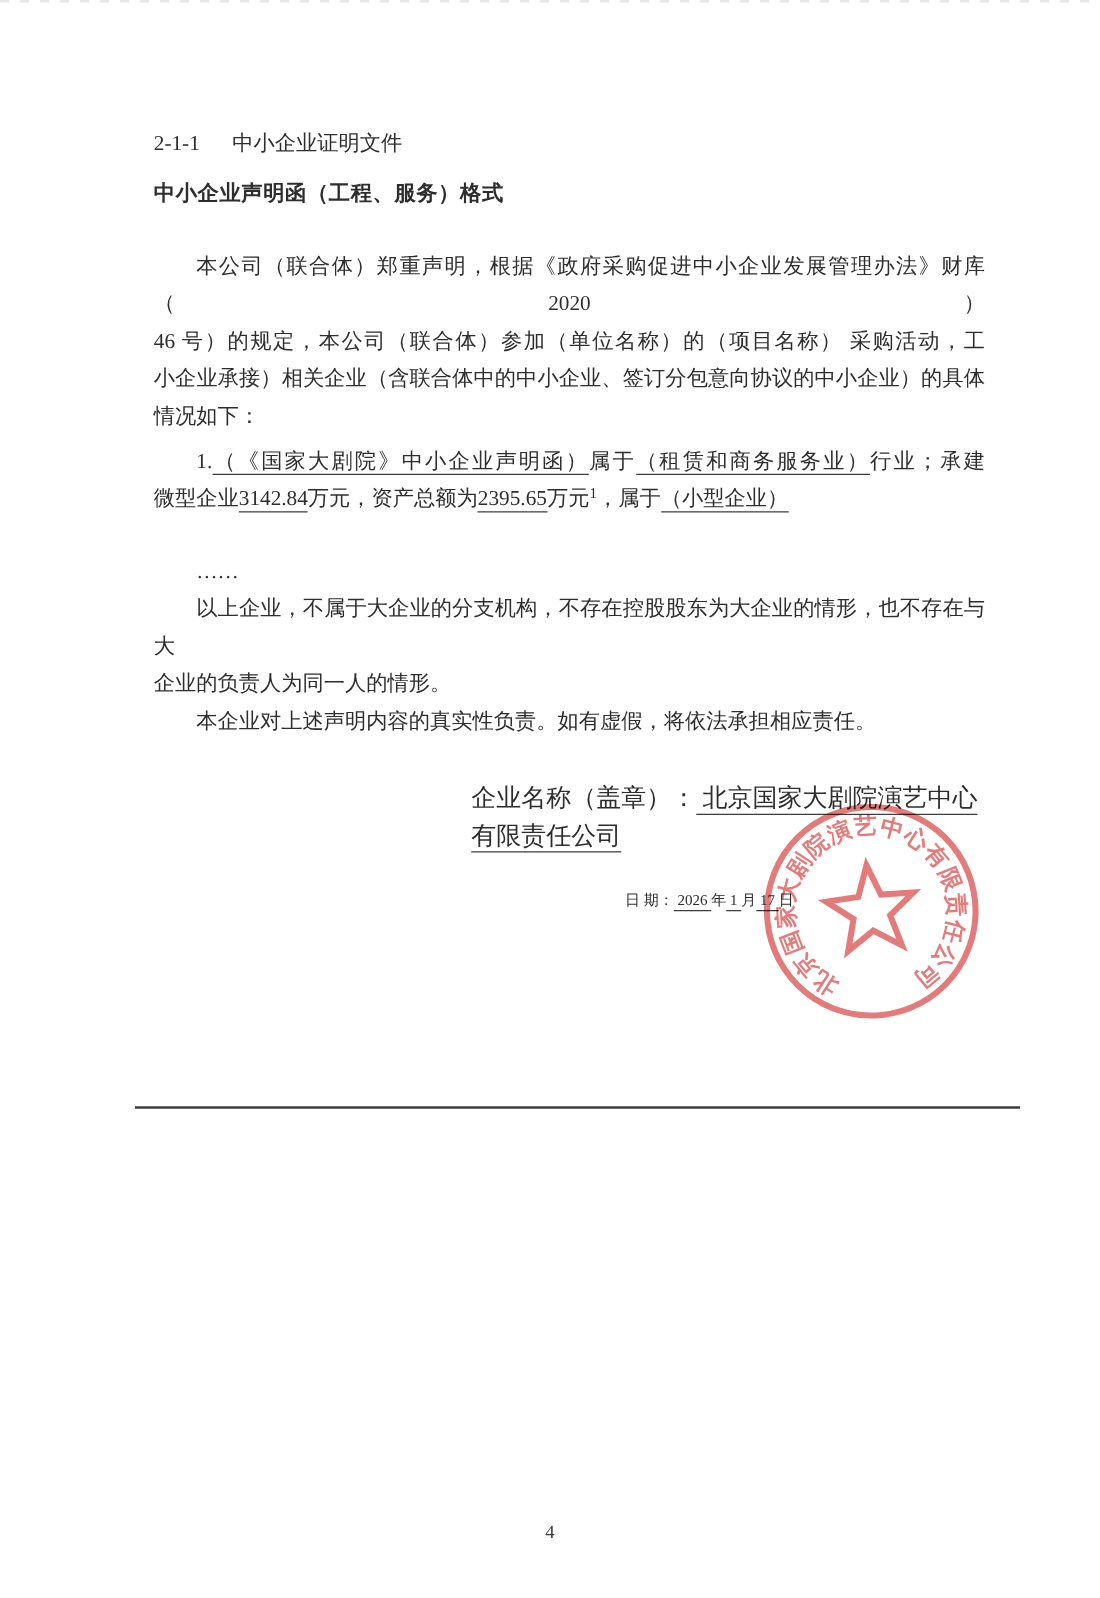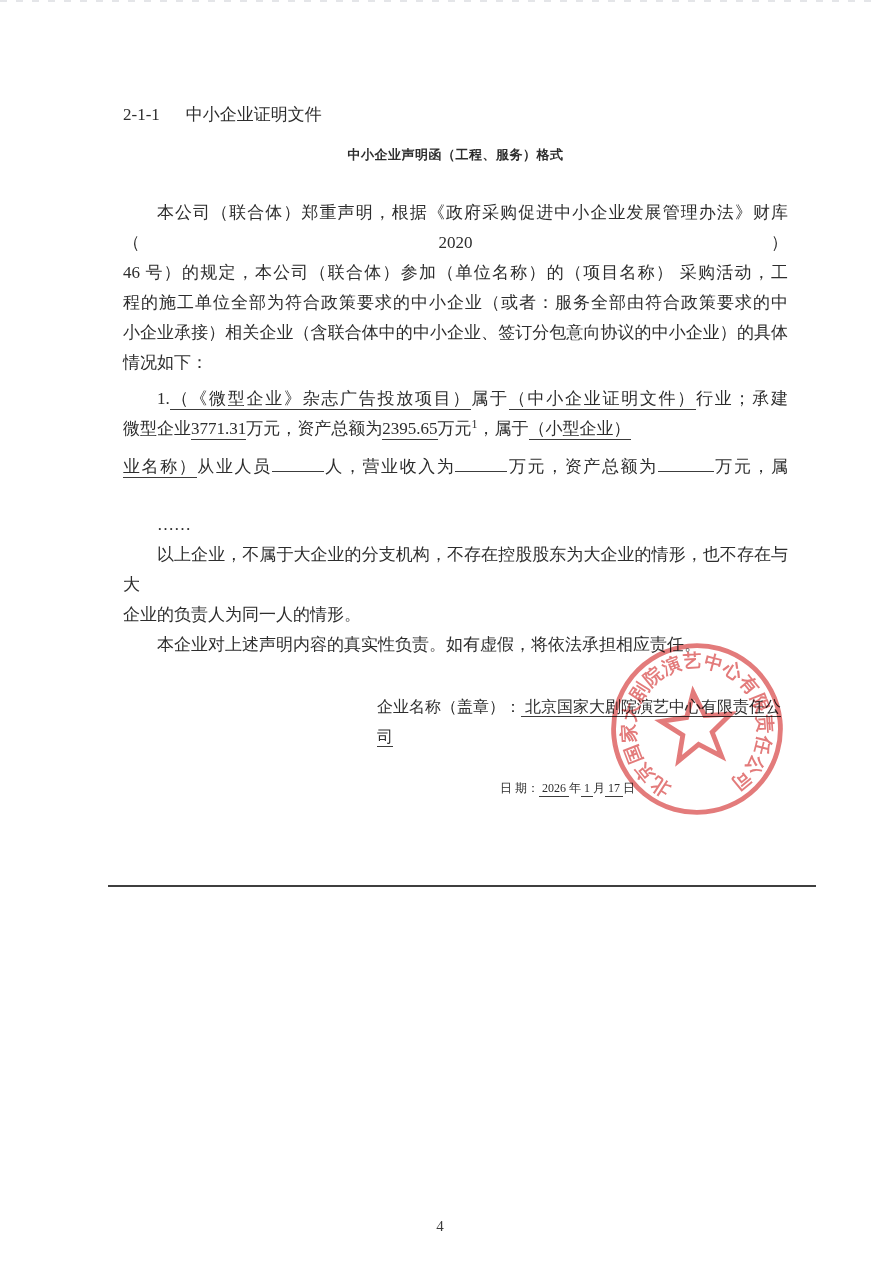--- a/index.html
+++ b/index.html
@@ -13,33 +13,33 @@
     background:repeating-linear-gradient(90deg,#b9bcc4 0 7px, transparent 7px 16px);
     opacity:.38;
   }
   .content { position:absolute; left:123px; top:100px; width:665px; }
   .line { font-size:17px; line-height:30px; white-space:pre-wrap; }
   .just { text-align:justify; text-align-last:justify; text-justify:inter-character;font-family:Liberation Serif, serif; }
   .ind  { text-indent:34px; }
   .sec-line { font-size:17px; line-height:30px; }
   .sec-title-span { margin-left:26px; }
   .doc-title {
-    margin-top:10px; font-size:13px; line-height:30px; font-weight:bold;
-    text-align:center; letter-spacing:.5px;
+    margin-top:10px; font-size:17px; line-height:30px; font-weight:bold;
+    text-align:left; letter-spacing:.5px;
   }
   .gap-p1   { margin-top:28px; }
   .gap-it1  { margin-top:6px; }
   .gap-it2  { margin-top:8px; }
   .gap-ell  { margin-top:28px; }
   .gap-sig  { margin-top:32px; }
   .gap-date { margin-top:21px; }
   .u { border-bottom:1px solid #3c3c3c; padding-bottom:1px; }
   .blank { display:inline-block; height:1em; vertical-align:baseline; }
   .sup { font-size:12px; vertical-align:6px; line-height:0; }
-  .sig-line  { font-size:16px; line-height:30px; padding-left:254px; white-space:pre-wrap; }
+  .sig-line  { font-size:20px; line-height:30px; padding-left:254px; white-space:pre-wrap; }
   .date-line { font-size:12px; line-height:30px; padding-left:377px; white-space:pre-wrap; }
   .fn-rule { position:absolute; left:108px; top:885px; width:708px; border-top:2px solid #3f3f3f; }
   .fn-text {
     position:absolute; left:97px; top:889px; width:700px;
     font-size:16px; line-height:26px; white-space:pre-wrap;
   }
   .page-number {
     position:absolute; top:1218px; left:0; width:880px;
     text-align:center; font-size:15px; color:#3a3a3a;
   }
@@ -61,32 +61,30 @@
 
   <div class="content">
 
     <div class="sec-line"><span>2-1-1</span><span class="sec-title-span">中小企业证明文件</span></div>
 
     <div class="doc-title">中小企业声明函（工程、服务）格式</div>
 
     <div class="gap-p1">
       <div class="line just ind">本公司（联合体）郑重声明，根据《政府采购促进中小企业发展管理办法》财库（2020）</div>
       <div class="line just">46 号）的规定，本公司（联合体）参加（单位名称）的（项目名称） 采购活动，工</div>
-      <div class="line just">程的施工单位全部为符合政策要求的中小企业（或者：服务全部由符合政策要求的中</div>
       <div class="line just">小企业承接）相关企业（含联合体中的中小企业、签订分包意向协议的中小企业）的具体</div>
       <div class="line">情况如下：</div>
     </div>
 
     <div class="gap-it1">
-      <div class="line just ind"><span>1.</span><span class="u">（《微型企业》杂志广告投放项目）</span><span>属于</span><span class="u">（中小企业证明文件）</span><span>行业；承建</span></div>
-      <div class="line"><span>微型企业</span><span class="u">3771.31</span><span>万元，资产总额为</span><span class="u">2395.65</span><span>万元</span><span class="sup">1</span><span>，属于</span><span class="u">（小型企业）</span></div>
+      <div class="line just ind"><span>1.</span><span class="u">（《国家大剧院》中小企业声明函）</span><span>属于</span><span class="u">（租赁和商务服务业）</span><span>行业；承建</span></div>
+      <div class="line"><span>微型企业</span><span class="u">3142.84</span><span>万元，资产总额为</span><span class="u">2395.65</span><span>万元</span><span class="sup">1</span><span>，属于</span><span class="u">（小型企业）</span></div>
     </div>
 
     <div class="gap-it2">
-      <div class="line just"><span class="u">业名称）</span><span>从业人员</span><span class="u blank" style="width: 52px;"></span><span>人，营业收入为</span><span class="u blank" style="width: 52px;"></span><span>万元，资产总额为</span><span class="u blank" style="width: 56px;"></span><span>万元，属</span></div>
     </div>
 
     <div class="line ind gap-ell">……</div>
 
     <div>
       <div class="line just ind">以上企业，不属于大企业的分支机构，不存在控股股东为大企业的情形，也不存在与大</div>
       <div class="line">企业的负责人为同一人的情形。</div>
     </div>
 
     <div class="line ind">本企业对上述声明内容的真实性负责。如有虚假，将依法承担相应责任。</div>

